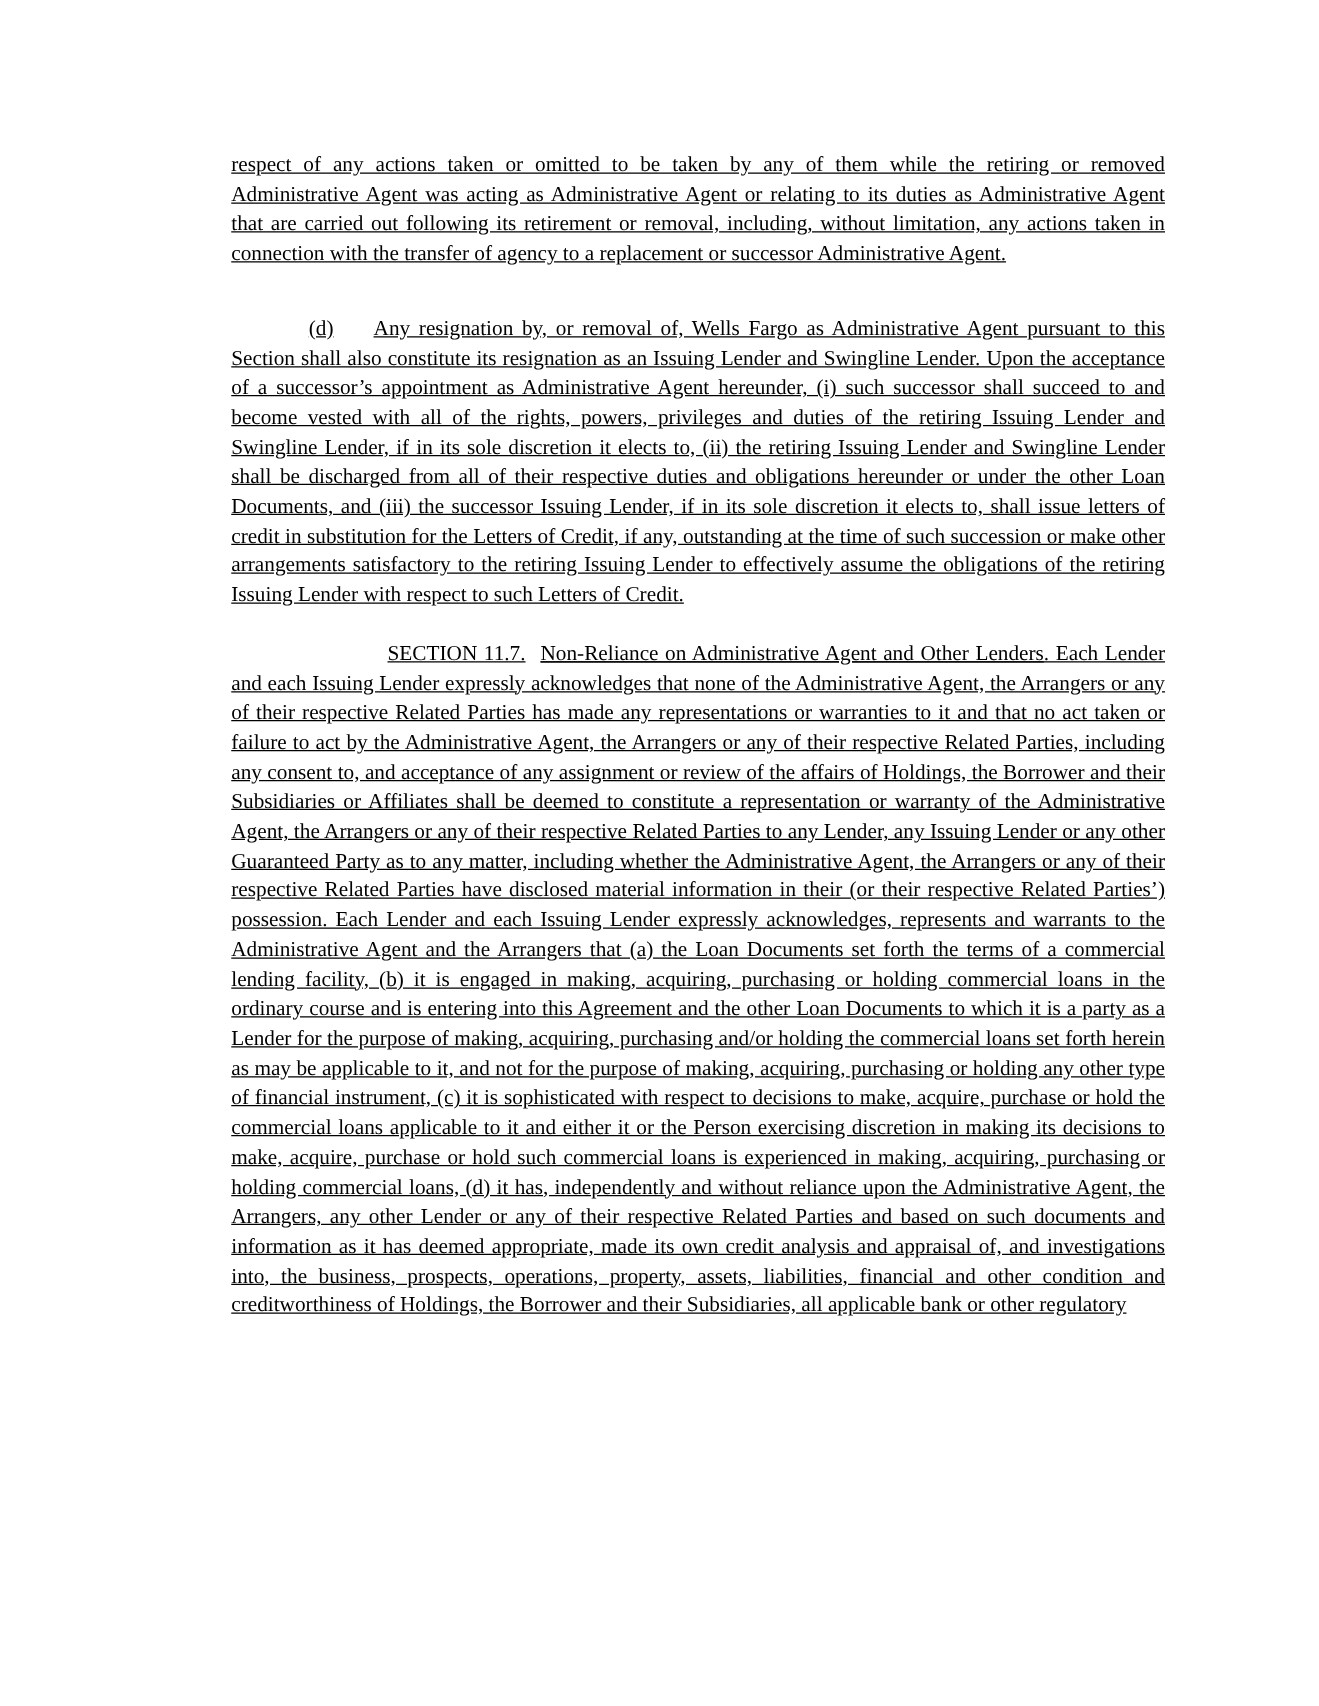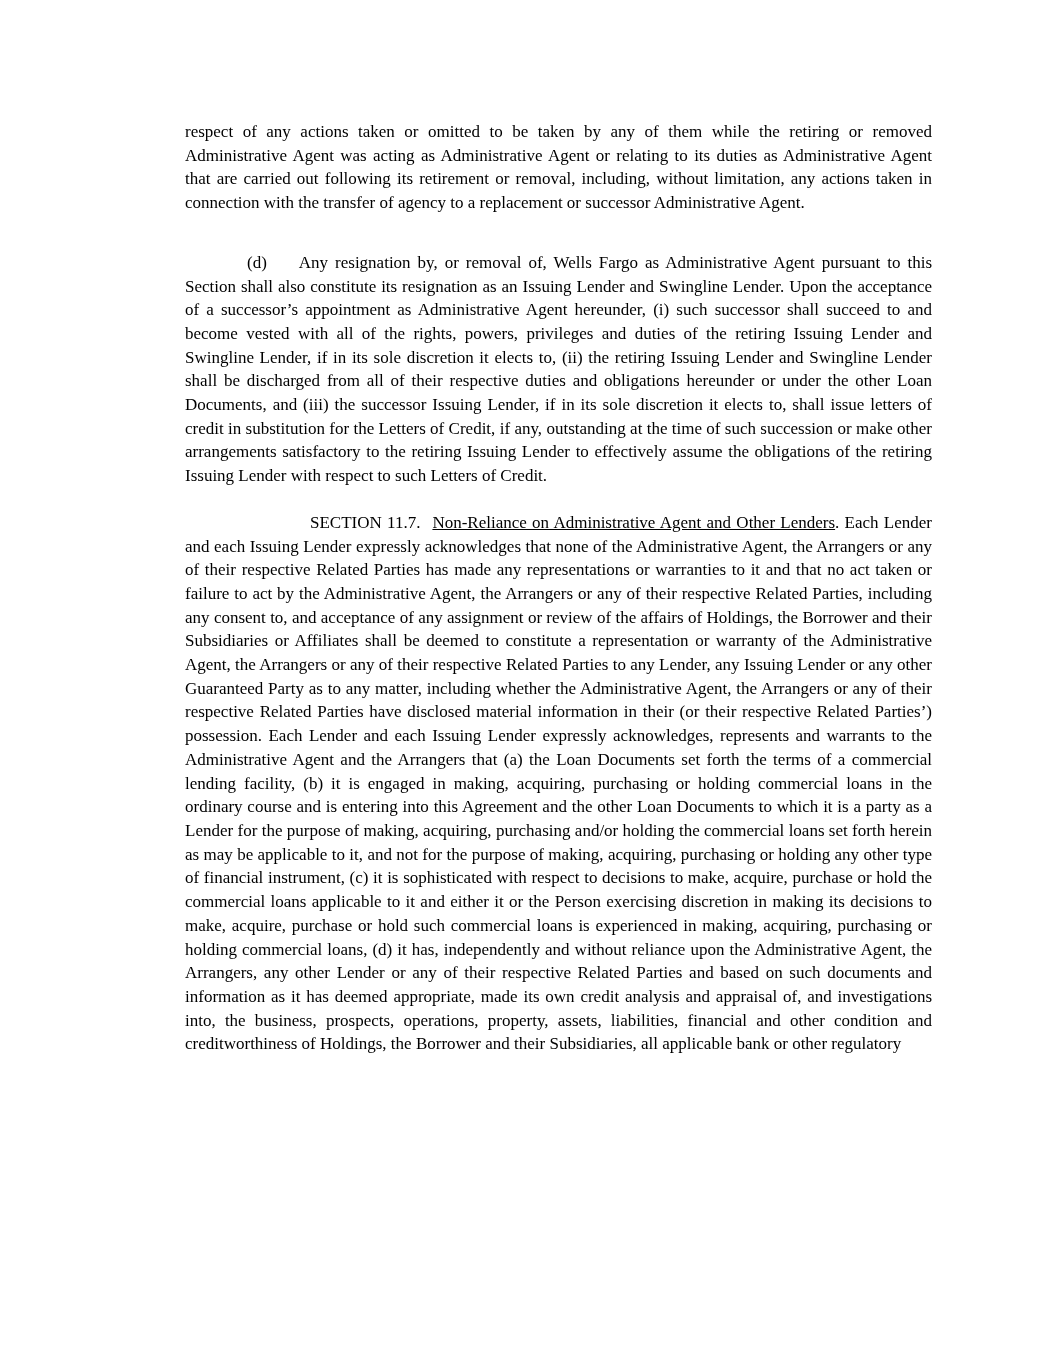--- a/index.html
+++ b/index.html
@@ -16,20 +16,21 @@
     font-family: "Liberation Serif", "DejaVu Serif", serif;
     font-size: 17px;
     line-height: 23.7px;
     overflow: hidden;
     box-sizing: border-box;
     padding: 120px 123px 0 185px;
   }
   .para {
     margin: 0 0 23px 0;
     text-align: justify;
+    text-decoration: underline;
   }
   .para:last-child {
     margin-bottom: 12px;
   }
   .indent-d {
     text-indent: 62px;
     margin-top: 36px;
   }
   .indent-section {
     text-indent: 125px;

